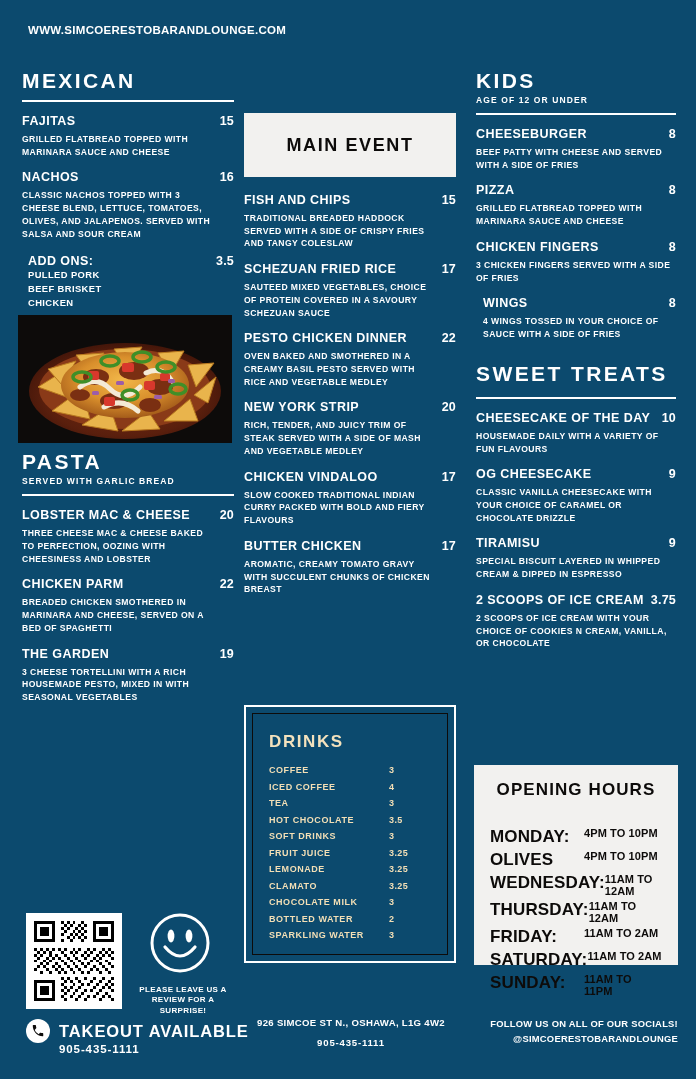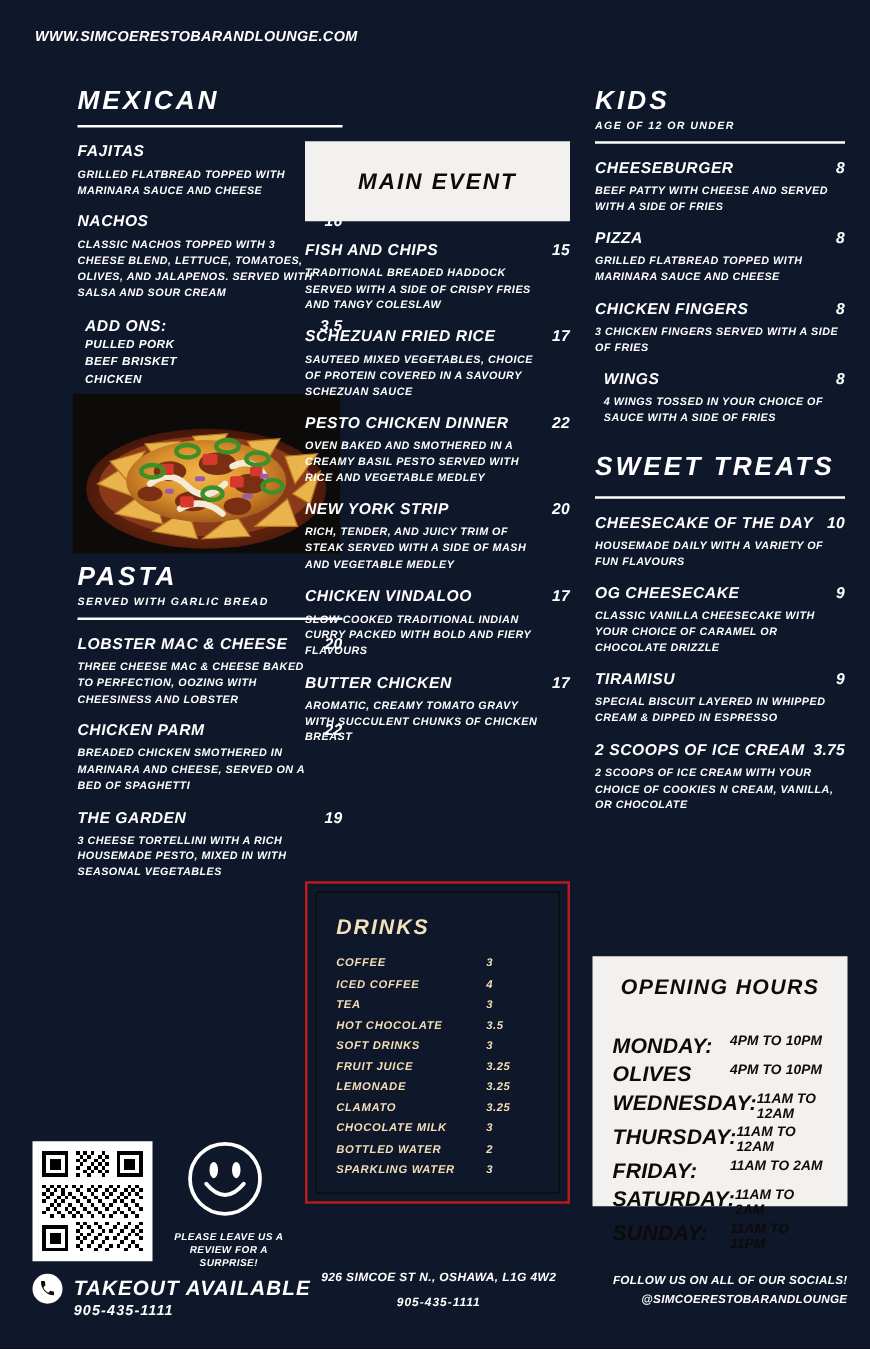--- a/index.html
+++ b/index.html
@@ -5,33 +5,32 @@
   * { box-sizing: border-box; margin: 0; padding: 0; }
   html, body {
     width: 696px; height: 1079px;
     background: #0d0b0a;
     font-family: "Liberation Sans", sans-serif;
     overflow: hidden;
   }
   .page {
     position: relative;
     width: 696px; height: 1079px;
-    background: #0f172a;
+    background: #0c4a6e;
     color: #ffffff;
-    font-style: italic;
   }
 
   .site-url {
     position: absolute; left: 28px; top: 24px;
     font-size: 11.5px; font-weight: 700; letter-spacing: 0.3px;
     color: #ffffff;
   }
 
   
-  .col-left  { position: absolute; left: 22px;  top: 70px;  width: 212px; margin-left: 40px; }
+  .col-left  { position: absolute; left: 22px;  top: 70px;  width: 212px; }
   .col-mid   { position: absolute; left: 244px; top: 113px; width: 212px; }
   .col-right { position: absolute; left: 476px; top: 70px;  width: 200px; }
 
   
   .sec-title {
     font-size: 21px; font-weight: 800; letter-spacing: 2.4px;
     line-height: 1.05; color: #fff;
   }
   .sec-sub {
     font-size: 8.5px; font-weight: 700; letter-spacing: 1.1px;
@@ -80,21 +79,21 @@
     height: 64px; display: flex; align-items: center; justify-content: center;
     margin-bottom: 16px;
   }
   .banner-text {
     font-size: 18px; font-weight: 800; letter-spacing: 1.6px;
   }
 
   
   .drinks-box {
     position: absolute; left: 244px; top: 705px; width: 212px; height: 258px;
-    border: 2px solid #b91c1c; padding: 6px;
+    border: 2px solid #ffffff; padding: 6px;
   }
   .drinks-inner {
     width: 100%; height: 100%; border: 1px solid #0d0b0a;
     padding: 18px 16px 10px 16px;
   }
   .drinks-title {
     font-size: 17px; font-weight: 800; letter-spacing: 1.6px;
     color: #f4e2bd; margin-bottom: 13px;
   }
   .drink-row {

